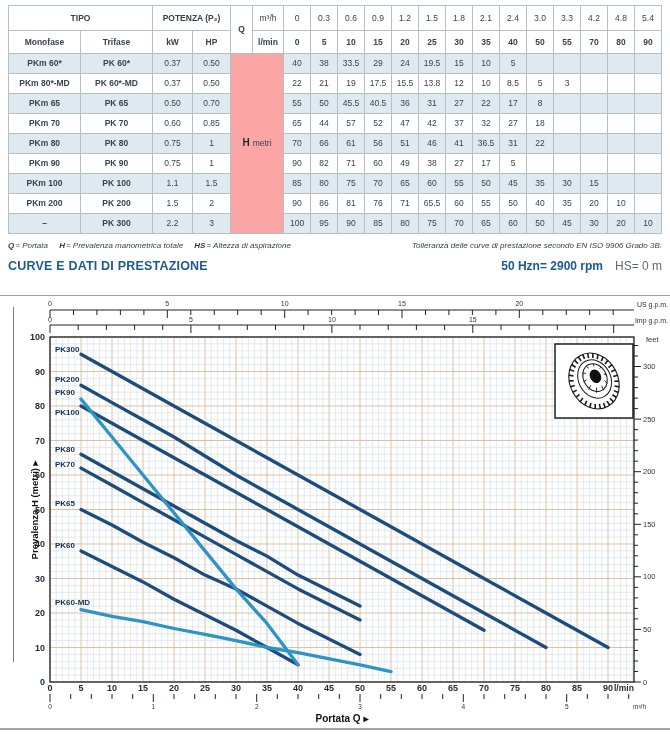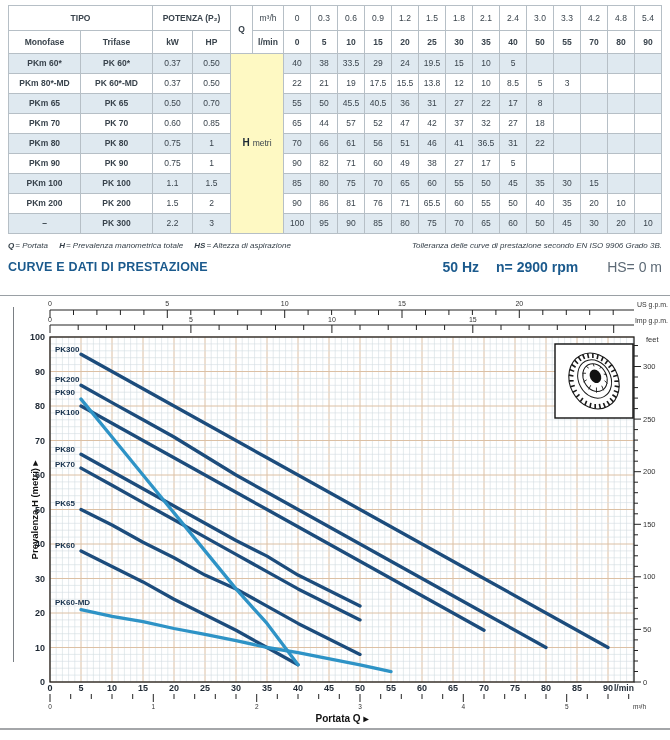--- a/index.html
+++ b/index.html
@@ -10,33 +10,33 @@
   table.perf{position:absolute;left:8px;top:5px;width:654px;border-collapse:collapse;table-layout:fixed;}
   table.perf td{border:1px solid #b6bfc6;text-align:center;vertical-align:middle;color:#39434c;
     font-size:8.5px;padding:0;height:19px;line-height:1.05;overflow:hidden;white-space:nowrap;}
   tr.h1 td{height:24px;} tr.h2 td{height:22px;}
   td.hdr{font-weight:bold;color:#1d2a36;font-size:9.5px;}
   td.lft{text-align:left;padding-left:5px;}
   td.name{text-align:left;padding-left:5px;font-weight:bold;color:#0e3f69;font-size:9.5px;}
   td.small{font-size:8px;}
   td.bold{font-weight:bold;}
   td.shade{background:#dfe9f0;}
-  td.hcell{background:#fef9c3;font-size:8px;color:#39434c;}
+  td.hcell{background:#fca5a5;font-size:8px;color:#39434c;}
   td.hcell b{font-size:10px;color:#1d2a36;margin-right:3px;}
 
   
   .legend{position:absolute;left:8px;top:241px;width:654px;display:flex;justify-content:space-between;
     font-size:8px;color:#333e47;font-style:italic;}
   .legend .item{margin-right:9px;}
   .legend b{margin-right:1px;}
 
   
   .section{position:absolute;left:8px;top:259px;width:654px;display:flex;justify-content:space-between;align-items:center;}
   .sec-title{font-size:12.5px;font-weight:bold;color:#1b5a8d;letter-spacing:.2px;}
-  .specs{font-size:14px;color:#1b5a8d;font-weight:bold;display:flex;gap:17px;}
+  .specs{font-size:12px;color:#1b5a8d;font-weight:bold;display:flex;}
   .specs .hs{color:#5d6a76;font-weight:normal;margin-left:12px;}
 
   
   .chart{position:absolute;left:0;top:292px;width:670px;height:448px;}
   .chart svg{display:block;font-family:"Liberation Sans",sans-serif;}
 </style>
 </head>
 <body>
 
 <div class="page">

